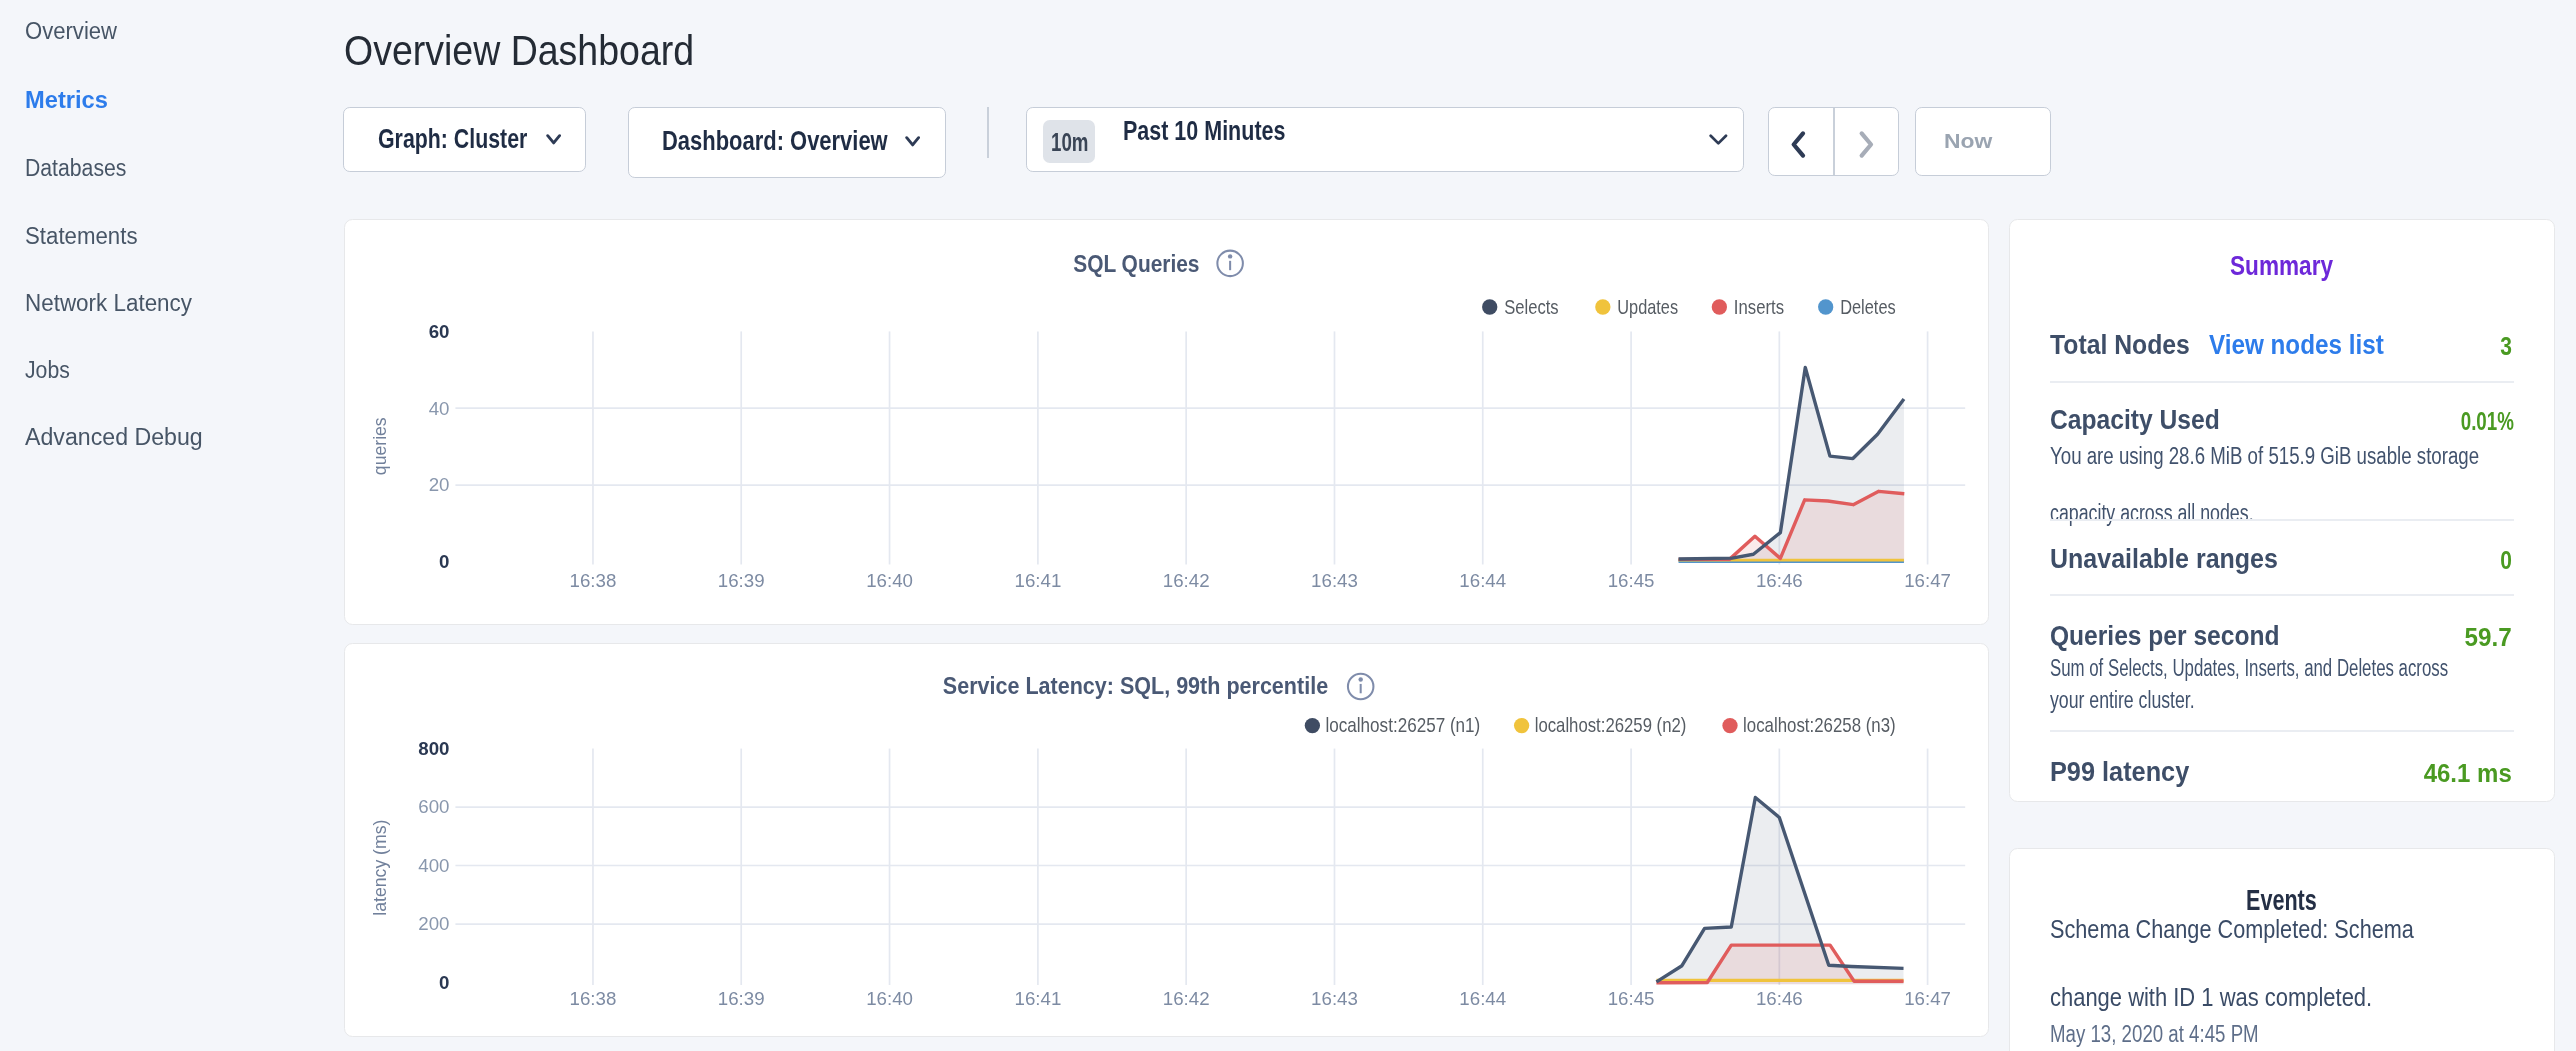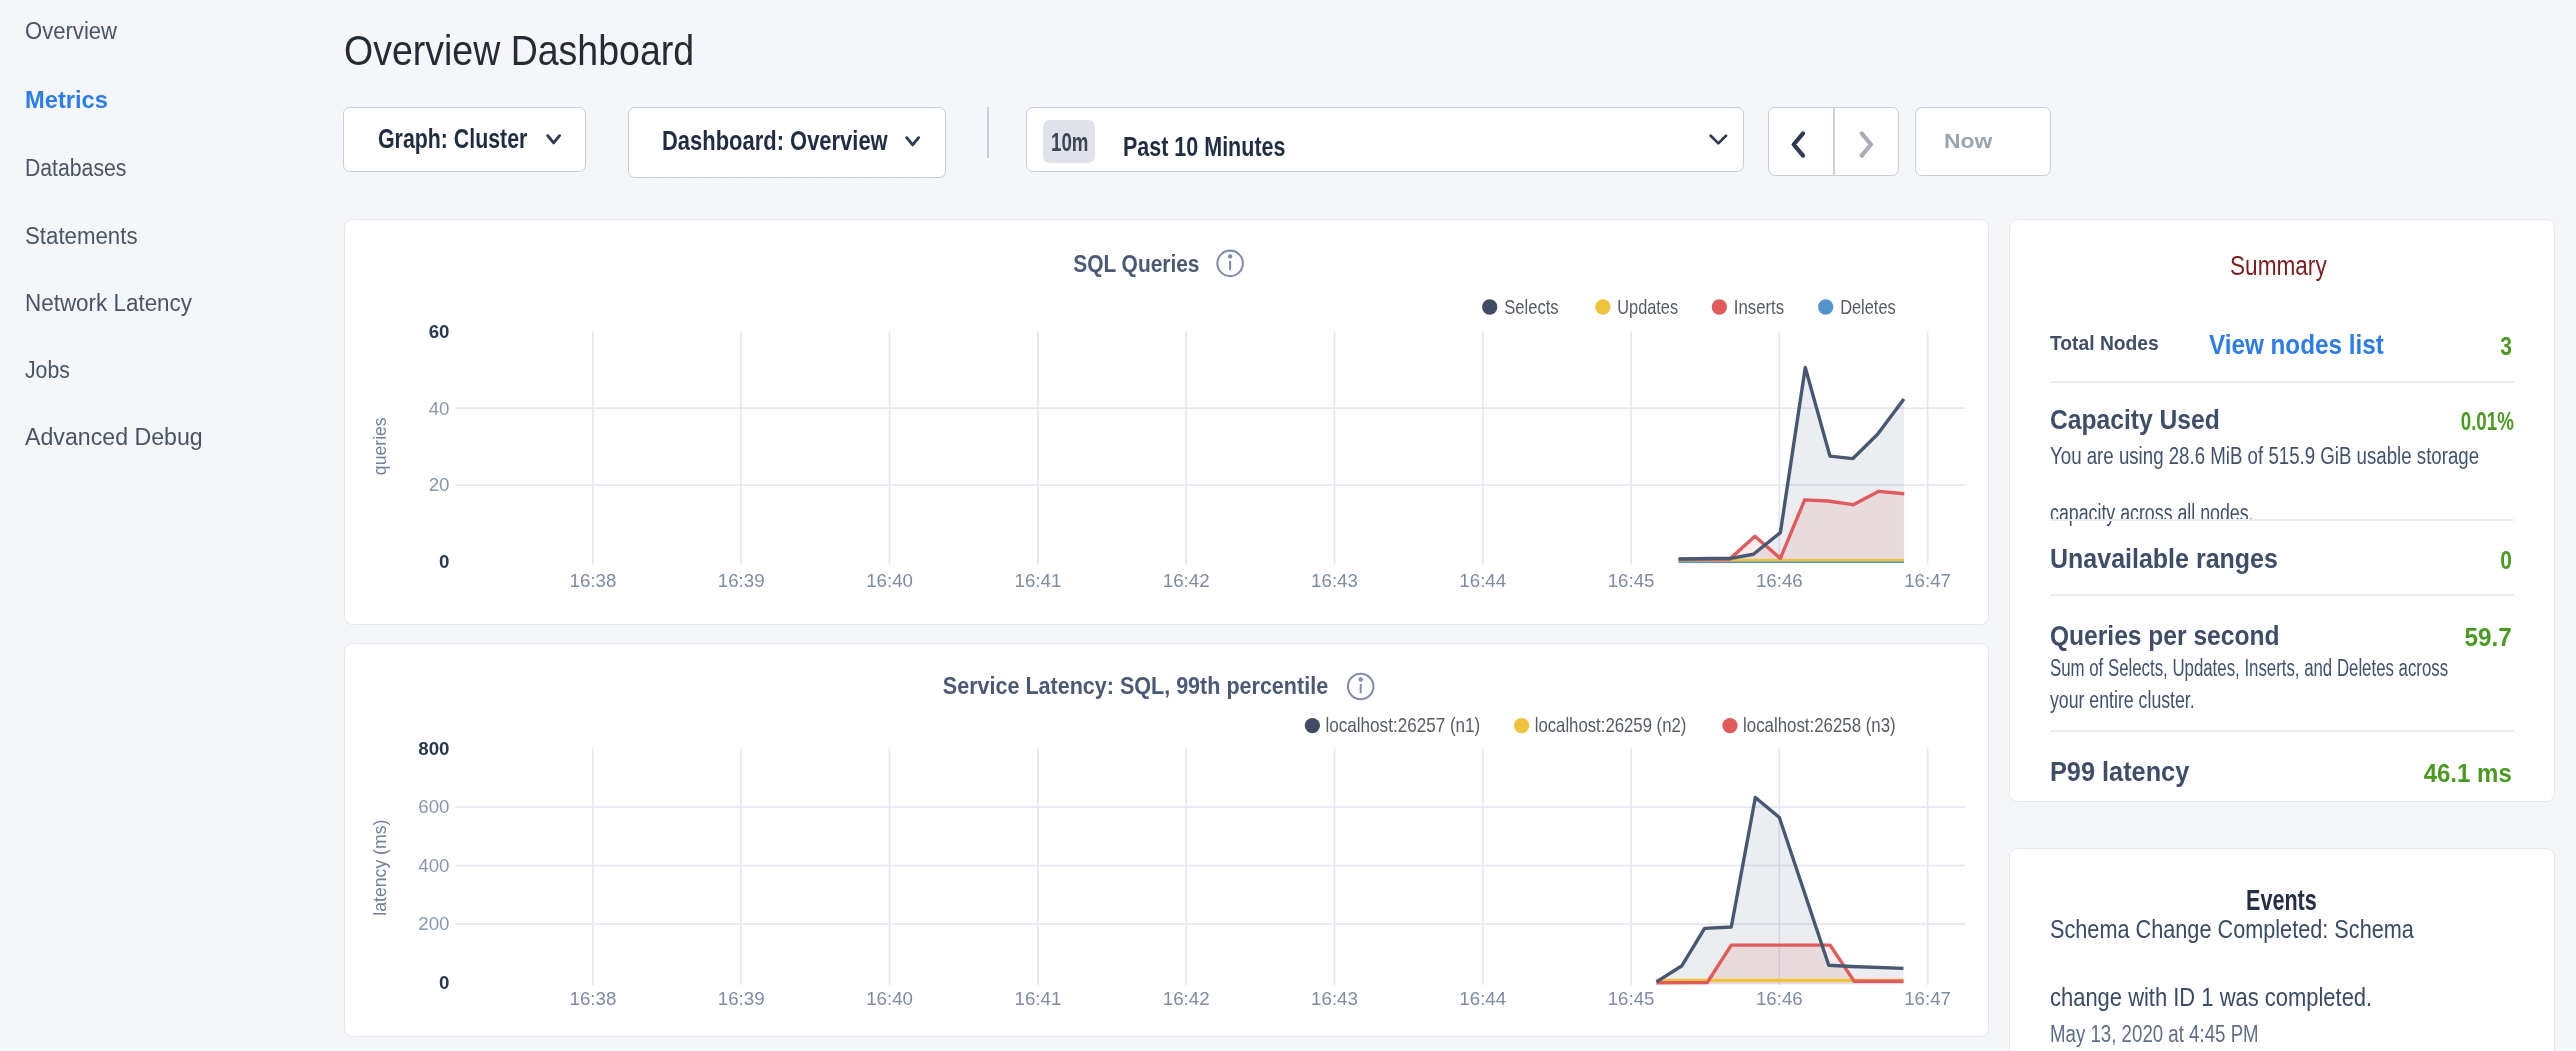--- a/index.html
+++ b/index.html
@@ -27,21 +27,21 @@
   </svg>
 <div class="ctl" style="left:628px; top:107px; width:318px; height:71px;"></div>
 <div class="abs" style="left:662px; top:127px; font-size:28px; font-weight:bold;color:#1f2c44; line-height:1; white-space:nowrap;"><span style="display:inline-block; transform:scaleX(0.784); transform-origin:0 0;">Dashboard: Overview</span></div>
 <svg class="abs" style="left:905px; top:136px;" width="15.3" height="11" viewBox="0 0 18 13">
     <path d="M2 2 L9 10.5 L16 2" fill="none" stroke="#2e3b55" stroke-width="3.4" stroke-linecap="round" stroke-linejoin="round"></path>
   </svg>
 <div class="abs" style="left:987px; top:107px; width:1.7px; height:51px; background:#c9d0da;"></div>
 <div class="ctl" style="left:1026px; top:107px; width:718px; height:65px;"></div>
 <div class="abs" style="left:1043px; top:120px; width:52px; height:43px; background:#dfe3e9; border-radius:6.8px;"></div>
 <div class="abs" style="left:1051px; top:130px; font-size:25.5px; font-weight:bold;color:#3a4556; line-height:1; white-space:nowrap;text-align:center;"><span style="display:inline-block; transform:scaleX(0.733); transform-origin:0 0;">10m</span></div>
-<div class="abs" style="left:1123px; top:134px; font-size:27px; font-weight:bold;color:#1f2c44; line-height:1; white-space:nowrap;"><span style="display:inline-block; transform:scaleX(0.796); transform-origin:0 0;">Past 10 Minutes</span></div>
+<div class="abs" style="left:1123px; top:118px; font-size:27px; font-weight:bold;color:#1f2c44; line-height:1; white-space:nowrap;"><span style="display:inline-block; transform:scaleX(0.796); transform-origin:0 0;">Past 10 Minutes</span></div>
 <svg class="abs" style="left:1709px; top:134px;" width="18.7" height="12" viewBox="0 0 22 14">
     <path d="M2 2 L11 11 L20 2" fill="none" stroke="#2e3b55" stroke-width="3.2" stroke-linecap="round" stroke-linejoin="round"></path>
   </svg>
 <div class="ctl" style="left:1768px; top:107px; width:131px; height:69px;"></div>
 <div class="abs" style="left:1833px; top:108px; width:1.7px; height:67px; background:#c9d0da;"></div>
 <svg class="abs" style="left:1789px; top:130px;" width="18.7" height="29" viewBox="0 0 22 34">
     <path d="M16.5 4 L5.5 17 L16.5 30" fill="none" stroke="#2e3b55" stroke-width="5" stroke-linecap="round" stroke-linejoin="round"></path>
   </svg>
 <svg class="abs" style="left:1857px; top:130px;" width="18.7" height="29" viewBox="0 0 22 34">
     <path d="M5.5 4 L16.5 17 L5.5 30" fill="none" stroke="#a7adb8" stroke-width="5" stroke-linecap="round" stroke-linejoin="round"></path>
@@ -157,22 +157,22 @@
 <g font-size="23" fill="#565c63">
 <circle cx="1138.5" cy="97.0" r="9" fill="#3f4c63"></circle>
 <text x="1153.9" y="104.7" textLength="182" lengthAdjust="spacingAndGlyphs">localhost:26257 (n1)</text>
 <circle cx="1384.5" cy="97.0" r="9" fill="#f0c33c"></circle>
 <text x="1399.9" y="104.7" textLength="178.3" lengthAdjust="spacingAndGlyphs">localhost:26259 (n2)</text>
 <circle cx="1629.5" cy="97.0" r="9" fill="#e05c5c"></circle>
 <text x="1644.9" y="104.7" textLength="179.3" lengthAdjust="spacingAndGlyphs">localhost:26258 (n3)</text>
 </g>
   </svg>
 <div class="card" style="left:2009px; top:219px; width:546px; height:583px;"></div>
-<div class="abs" style="left:2230px; top:253px; font-size:27px; font-weight:normal;color:#7f1d1d; line-height:1; white-space:nowrap;text-align:center;"><span style="display:inline-block; transform:scaleX(0.837); transform-origin:0 0;">Summary</span></div>
-<div class="abs" style="left:2050px; top:332px; font-size:21px; font-weight:bold;color:#3e4e68; line-height:1; white-space:nowrap;"><span style="display:inline-block; transform:scaleX(0.917); transform-origin:0 0;">Total Nodes</span></div>
+<div class="abs" style="left:2230px; top:253px; font-size:27px; font-weight:bold;color:#6d28d9; line-height:1; white-space:nowrap;text-align:center;"><span style="display:inline-block; transform:scaleX(0.837); transform-origin:0 0;">Summary</span></div>
+<div class="abs" style="left:2050px; top:332px; font-size:27px; font-weight:bold;color:#3e4e68; line-height:1; white-space:nowrap;"><span style="display:inline-block; transform:scaleX(0.917); transform-origin:0 0;">Total Nodes</span></div>
 <div class="abs" style="left:2209px; top:332px; font-size:27px; font-weight:bold;color:#2d7ceb; line-height:1; white-space:nowrap;"><span style="display:inline-block; transform:scaleX(0.898); transform-origin:0 0;">View nodes list</span></div>
 <div class="abs" style="right:64px; top:334px; font-size:25px; font-weight:bold;color:#4a9a22; line-height:1; white-space:nowrap;"><span style="display:inline-block; transform:scaleX(0.84); transform-origin:100% 0;">3</span></div>
 <div class="divider" style="left:2050px; width:464px; top:381px;"></div>
 <div class="abs" style="left:2050px; top:407px; font-size:27px; font-weight:bold;color:#3e4e68; line-height:1; white-space:nowrap;"><span style="display:inline-block; transform:scaleX(0.912); transform-origin:0 0;">Capacity Used</span></div>
 <div class="abs" style="right:62px; top:409px; font-size:25px; font-weight:bold;color:#4a9a22; line-height:1; white-space:nowrap;"><span style="display:inline-block; transform:scaleX(0.75); transform-origin:100% 0;">0.01%</span></div>
 <div class="abs" style="left:2050px; top:445px; font-size:23px; color:#41526d; line-height:1; white-space:nowrap;"><span style="display:inline-block; transform:scaleX(0.812); transform-origin:0 0;">You are using 28.6 MiB of 515.9 GiB usable storage</span></div>
 <div class="abs" style="left:2050px; top:478px; font-size:23px; color:#41526d; line-height:1; white-space:nowrap;margin-top:24px;"><span style="display:inline-block; transform:scaleX(0.773); transform-origin:0 0;">capacity across all nodes.</span></div>
 <div class="divider" style="left:2050px; width:464px; top:519px;"></div>
 <div class="abs" style="left:2050px; top:546px; font-size:27px; font-weight:bold;color:#3e4e68; line-height:1; white-space:nowrap;"><span style="display:inline-block; transform:scaleX(0.926); transform-origin:0 0;">Unavailable ranges</span></div>
 <div class="abs" style="right:64px; top:548px; font-size:25px; font-weight:bold;color:#4a9a22; line-height:1; white-space:nowrap;"><span style="display:inline-block; transform:scaleX(0.84); transform-origin:100% 0;">0</span></div>

